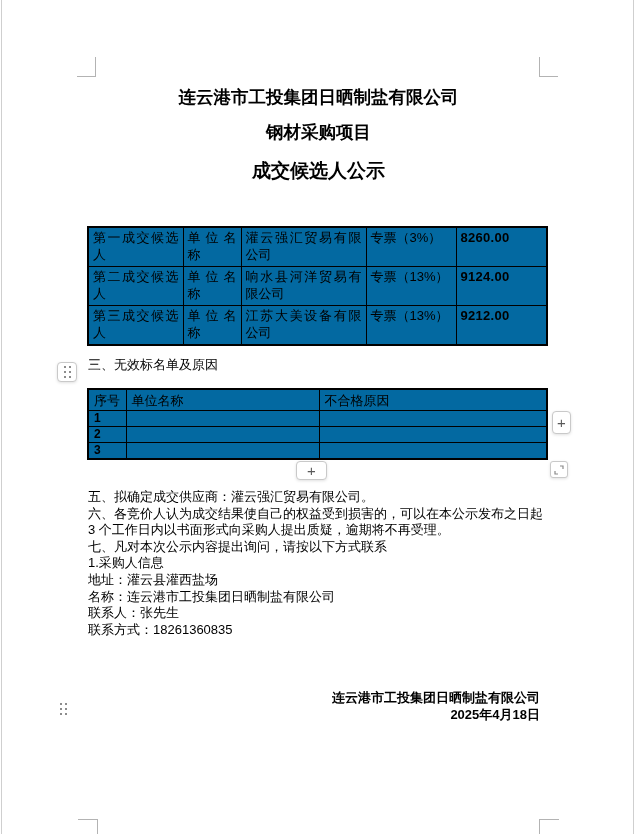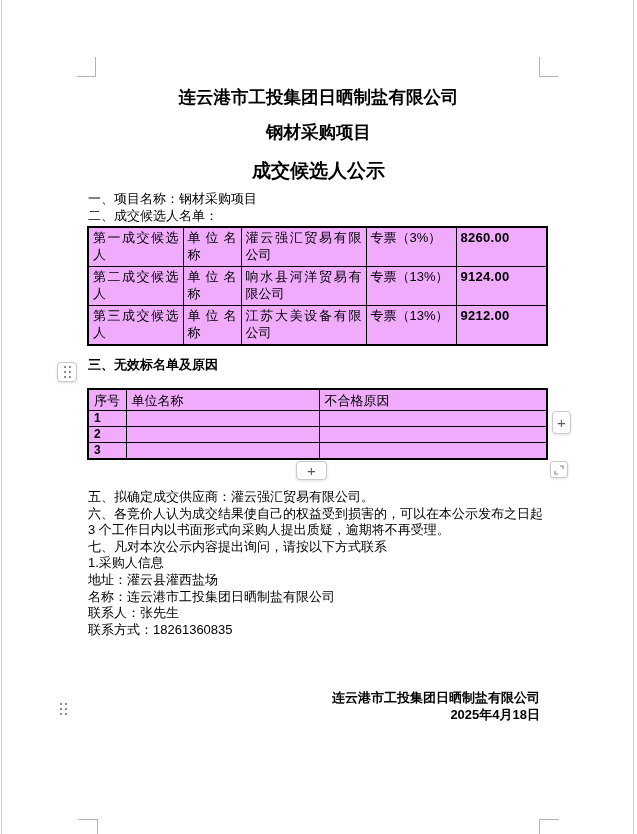--- a/index.html
+++ b/index.html
@@ -21,23 +21,23 @@
   .mark.tr { left: 539px; top: 57px; width: 18px; height: 19px; border-left: 1px solid #b3b3b3; border-bottom: 1px solid #b3b3b3; }
   .mark.bl { left: 78px; top: 819px; width: 19px; height: 16px; border-right: 1px solid #b3b3b3; border-top: 1px solid #b3b3b3; }
   .mark.br { left: 539px; top: 819px; width: 19px; height: 16px; border-left: 1px solid #b3b3b3; border-top: 1px solid #b3b3b3; }
 
   .title { position: absolute; left: 0; right: 0; text-align: center; font-weight: bold; }
   .title.t1 { top: 85px; font-size: 17.5px; }
   .title.t2 { top: 120px; font-size: 17.5px; }
   .title.t3 { top: 150px; font-size: 19px; margin-top: 8px; }
 
   .headings { position: absolute; left: 88px; top: 191px; font-size: 13px; line-height: 16.5px; }
-  .heading3 { position: absolute; left: 88px; top: 356px; font-size: 13px; font-weight: bold; }
+  .heading3 { position: absolute; left: 88px; top: 356px; font-size: 13px; }
 
-  table { border-collapse: collapse; table-layout: fixed; position: absolute; border: 2px solid #000; background: #f0abfc; }
+  table { border-collapse: collapse; table-layout: fixed; position: absolute; border: 2px solid #000; background: #0369a1; }
   td { border: 1px solid #000; vertical-align: top; padding: 1px 4px; font-size: 13px; line-height: 17px; overflow: hidden; }
   #candidates-table { left: 87px; top: 226px; width: 459px; }
   #candidates-table td { height: 36px; }
   .jz { text-align: justify; }
   .num { font-weight: 600; letter-spacing: 0.3px; }
 
   #invalid-table { left: 87px; top: 388px; width: 459px; }
   #invalid-table td.hd { height: 15px; padding: 2px 4px 1px 5px; }
   #invalid-table td.rw { height: 12px; padding: 1px 4px 1px 5px; font-size: 12px; line-height: 13px; }
   #invalid-table td.rn { font-weight: 600; }
@@ -77,24 +77,20 @@
 
   <div class="mark tl"></div>
   <div class="mark tr"></div>
   <div class="mark bl"></div>
   <div class="mark br"></div>
 
   <div class="title t1">连云港市工投集团日晒制盐有限公司</div>
   <div class="title t2">钢材采购项目</div>
   <div class="title t3">成交候选人公示</div>
 
-  <div class="headings">
-    <div>一、项目名称：钢材采购项目</div>
-    <div>二、成交候选人名单：</div>
-  </div>
 
   <table id="candidates-table">
     <colgroup>
         <col style="width:95px">
         <col style="width:58px">
         <col style="width:125px">
         <col style="width:90px">
         <col style="width:91px">
       </colgroup>
     <tbody>

